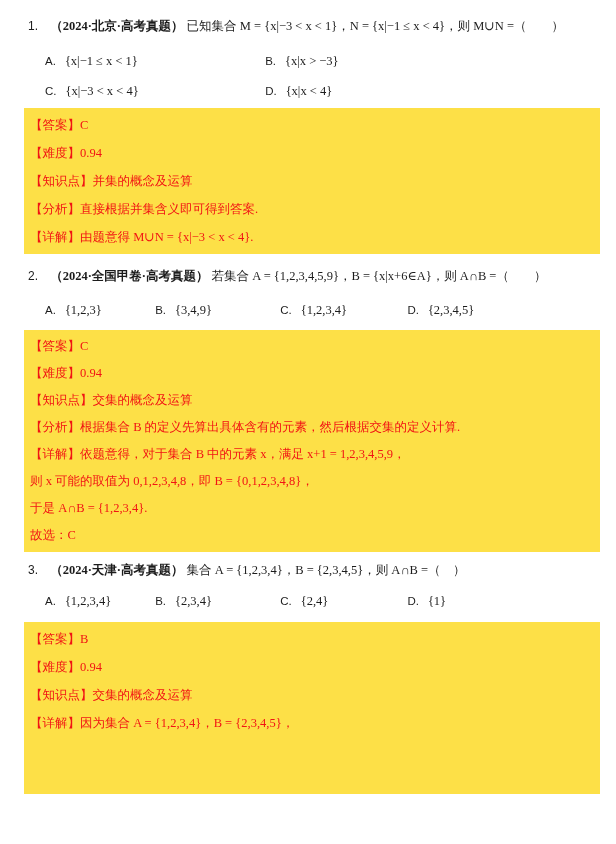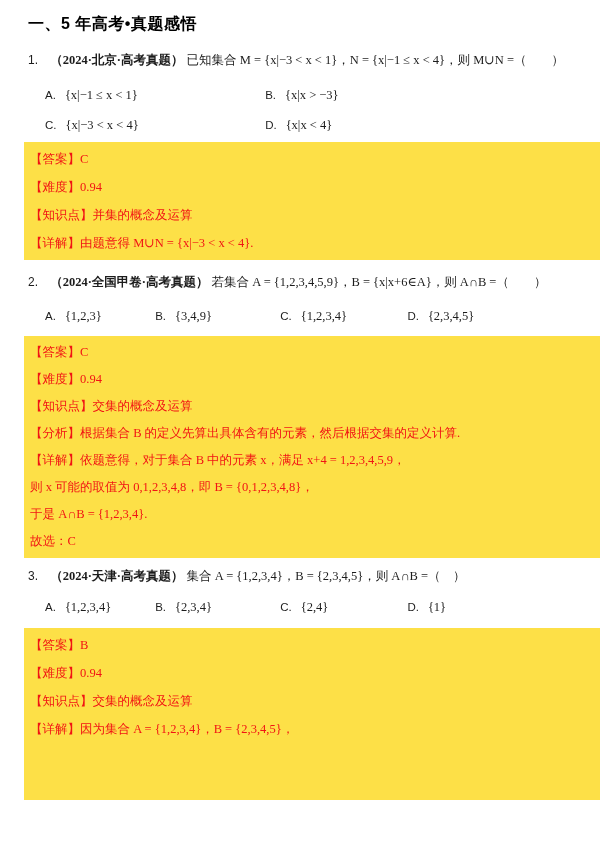--- a/index.html
+++ b/index.html
@@ -48,40 +48,40 @@
   .mt15 { margin-top:15px; } .mt14 { margin-top:14px; }
   .mt12 { margin-top:12px; } .mt10 { margin-top:10px; }
   .mt9  { margin-top:9px; }  .mt6  { margin-top:6px; }
   .block3 { min-height:172px; }
 </style>
 </head>
 <body>
 
 <div class="page">
 
-  <h1 class="title">一、5 年高考•真题感悟</h1>
 
   <section>
     <div class="stem mt18">
       <span class="qnum">1.</span>
       <span class="qsrc">（2024·北京·高考真题）</span>
       <span class="qtext">已知集合 M = {x|−3 &lt; x &lt; 1}，N = {x|−1 ≤ x &lt; 4}，则 M∪N =（　　）</span>
     </div>
     <div class="opt-row cols2 mt19">
       <span class="opt"><span class="olabel">A.</span><span class="otext">{x|−1 ≤ x &lt; 1}</span></span>
       <span class="opt"><span class="olabel">B.</span><span class="otext">{x|x &gt; −3}</span></span>
     </div>
     <div class="opt-row cols2 mt12">
       <span class="opt"><span class="olabel">C.</span><span class="otext">{x|−3 &lt; x &lt; 4}</span></span>
       <span class="opt"><span class="olabel">D.</span><span class="otext">{x|x &lt; 4}</span></span>
     </div>
     <div class="ans lh28 mt6">
       <div class="line">【答案】C</div>
       <div class="line">【难度】0.94</div>
       <div class="line">【知识点】并集的概念及运算</div>
+      <div class="line">【分析】直接根据并集含义即可得到答案.</div>
       <div class="line">【详解】由题意得 M∪N = {x|−3 &lt; x &lt; 4}.</div>
     </div>
   </section>
 
   <section>
     <div class="stem mt14">
       <span class="qnum">2.</span>
       <span class="qsrc">（2024·全国甲卷·高考真题）</span>
       <span class="qtext">若集合 A = {1,2,3,4,5,9}，B = {x|x+6∈A}，则 A∩B =（　　）</span>
     </div>
@@ -89,21 +89,21 @@
       <span class="opt"><span class="olabel">A.</span><span class="otext">{1,2,3}</span></span>
       <span class="opt"><span class="olabel">B.</span><span class="otext">{3,4,9}</span></span>
       <span class="opt"><span class="olabel">C.</span><span class="otext">{1,2,3,4}</span></span>
       <span class="opt"><span class="olabel">D.</span><span class="otext">{2,3,4,5}</span></span>
     </div>
     <div class="ans lh27 mt9">
       <div class="line">【答案】C</div>
       <div class="line">【难度】0.94</div>
       <div class="line">【知识点】交集的概念及运算</div>
       <div class="line">【分析】根据集合 B 的定义先算出具体含有的元素，然后根据交集的定义计算.</div>
-      <div class="line">【详解】依题意得，对于集合 B 中的元素 x，满足 x+4 = 1,2,3,4,5,9，</div>
+      <div class="line">【详解】依题意得，对于集合 B 中的元素 x，满足 x+1 = 1,2,3,4,5,9，</div>
       <div class="line">则 x 可能的取值为 0,1,2,3,4,8，即 B = {0,1,2,3,4,8}，</div>
       <div class="line">于是 A∩B = {1,2,3,4}.</div>
       <div class="line">故选：C</div>
     </div>
   </section>
 
   <section>
     <div class="stem mt10">
       <span class="qnum">3.</span>
       <span class="qsrc">（2024·天津·高考真题）</span>

